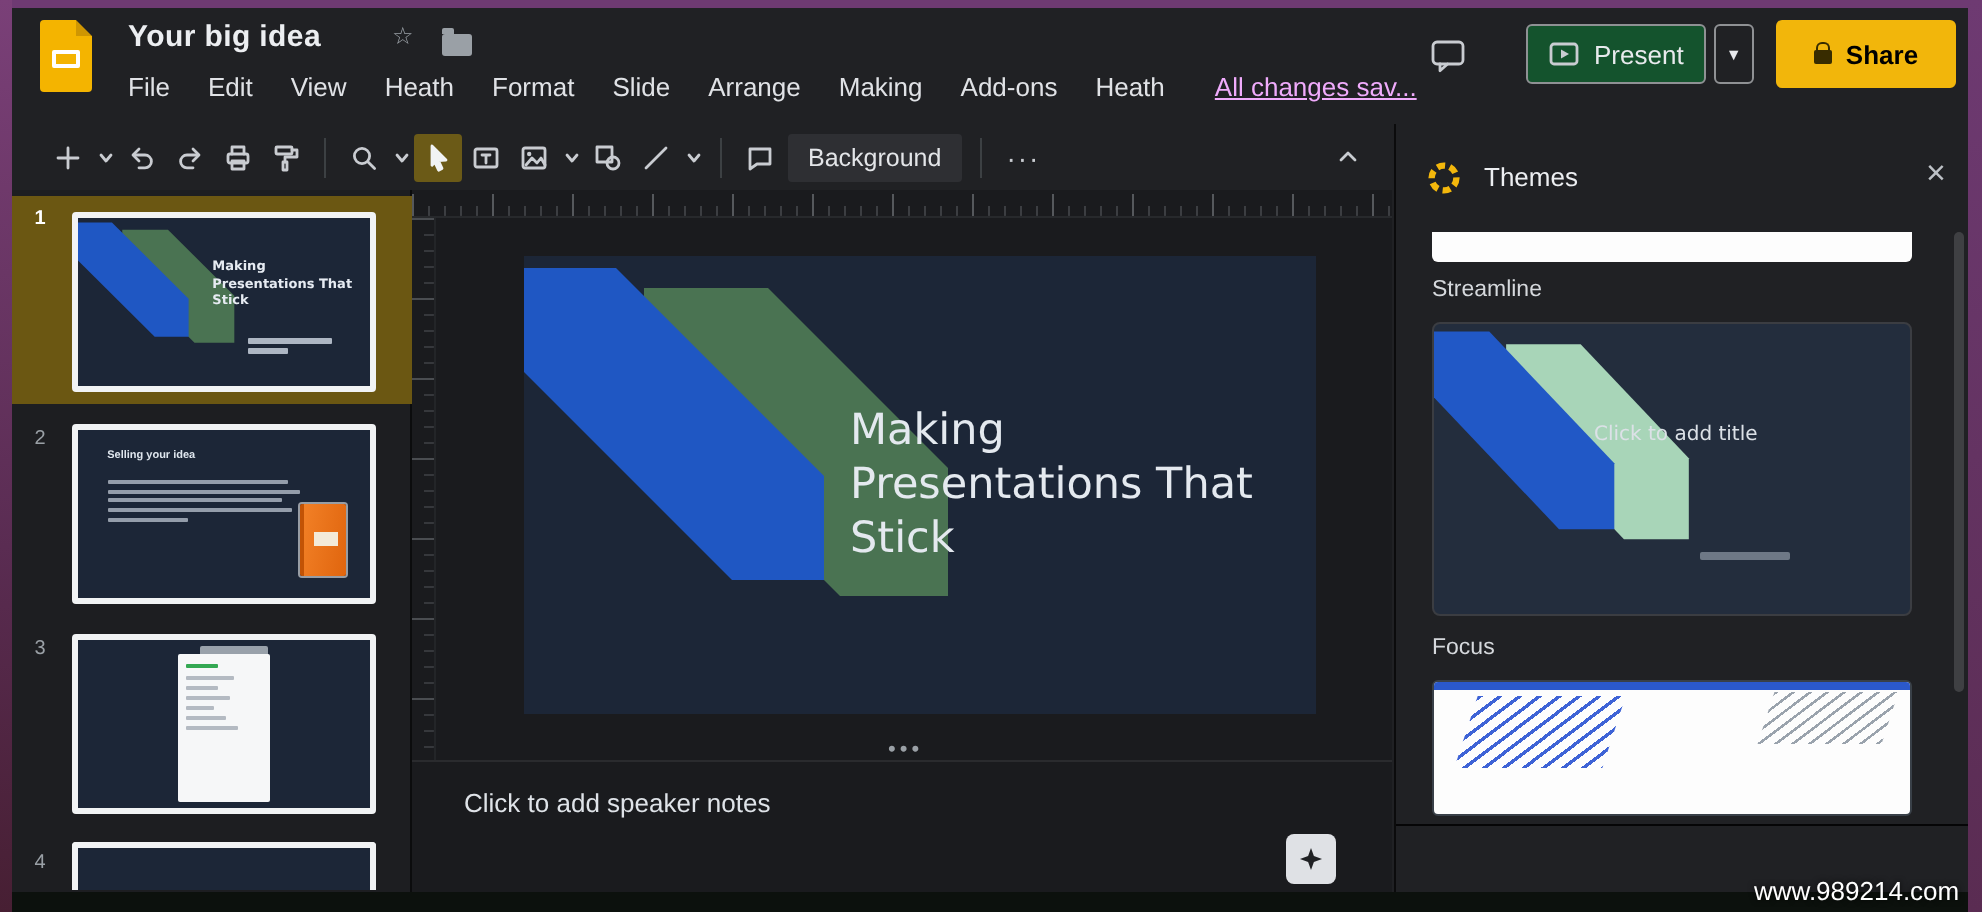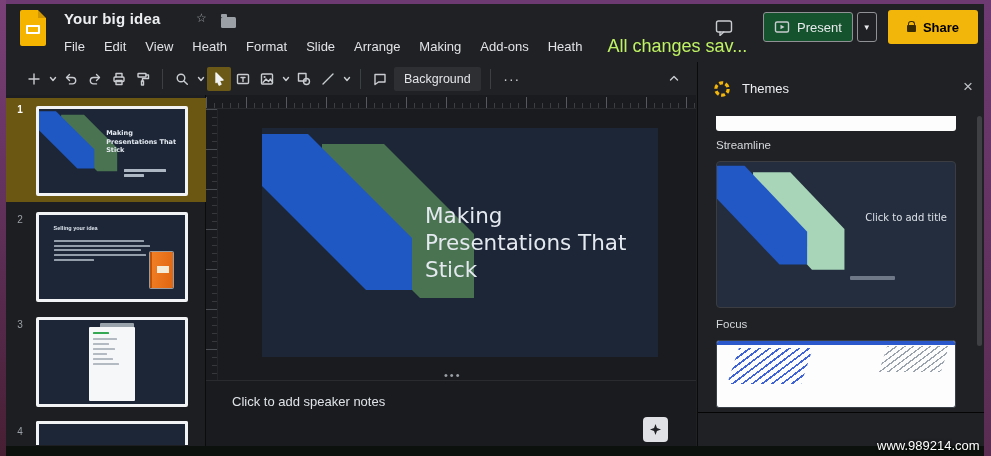--- a/index.html
+++ b/index.html
@@ -20,21 +20,21 @@
       border-style:solid; border-width:0 8px 8px 0; border-color:#202124 #202124 #cf9602 #cf9602; }
   .slides-logo .inner { position:absolute; left:6px; top:15px; width:14px; height:9px;
       border:2px solid #fff; border-radius:1px; }
   .doc-title { left:64px; top:10px; font-size:15px; font-weight:700; letter-spacing:.2px; color:#eceef1; }
   .star { left:196px; top:11px; font-size:12px; color:#9aa0a6; }
   .folder { left:221px; top:17px; width:15px; height:11px; background:#9aa0a6; border-radius:1.5px; }
   .folder:before { content:""; position:absolute; top:-3px; left:0; width:6px; height:3px;
       background:#9aa0a6; border-radius:1px 1px 0 0; }
   .menubar { left:64px; top:36px; display:flex; align-items:center; gap:19px; font-size:13px; color:#e0e2e6; }
   .menubar span { cursor:default; }
-  .save-status { margin-left:6px; color:#bef264; font-size:18px; }
+  .save-status { margin-left:6px; color:#f0abfc; text-decoration:underline; font-size:13px; }
 
   .comment-btn { left:712px; top:16px; width:24px; height:24px; display:flex; align-items:center; justify-content:center; }
   .present-group { left:763px; top:12px; height:30px; display:flex; align-items:center; }
   .present-btn { height:30px; border:1px solid #8f9194; border-radius:3px; padding:0 10px;
       display:flex; align-items:center; gap:7px; font-size:13px; font-weight:500; color:#e8eaed; background:#14532d; }
   .present-caret { height:30px; width:20px; border:1px solid #8f9194; border-radius:3px; margin-left:4px;
       display:flex; align-items:center; justify-content:center; font-size:8px; color:#e8eaed; background:#202124; }
   .share-btn { left:888px; top:10px; width:90px; height:34px; background:#f2b60b; border-radius:3px;
       display:flex; align-items:center; justify-content:center; gap:7px;
       font-size:13px; font-weight:700; color:#000000; }
@@ -109,21 +109,21 @@
   .panel-title { left:742px; top:81px; font-size:13px; font-weight:500; color:#eceef1; }
   .themes-icn { left:712px; top:79px; }
   .panel-close { left:958px; top:77px; width:20px; height:20px; font-size:17px; color:#bdc1c6;
       display:flex; align-items:center; justify-content:center; }
   .prev-sliver { left:716px; top:116px; width:240px; height:15px; background:#fdfdfd; border-radius:0 0 3px 3px; }
   .theme-label { font-size:11.5px; color:#d5d8dc; }
   .lbl-streamline { left:716px; top:139px; }
   .thumb-streamline { left:716px; top:161px; width:240px; height:147px; background:#232d3d;
       border:1px solid #3b3d42; border-radius:4px; overflow:hidden; }
   .thumb-streamline svg.ribbon { position:absolute; left:0; top:0; width:100%; height:100%; }
-  .ts-title { position:absolute; left:80px; top:50px; width:150px; text-align:right;
+  .ts-title { position:absolute; left:80px; top:50px; width:150px; text-align:left;
       font-family:"DejaVu Sans",sans-serif; font-size:10px; color:#dce1e7; }
   .ts-sub { position:absolute; left:133px; top:114px; width:45px; height:4px; background:#97a1ad; opacity:.65; border-radius:1px; }
   .lbl-focus { left:716px; top:318px; }
   .thumb-focus { left:716px; top:340px; width:240px; height:68px; background:#fdfdfd;
       border:1px solid #394048; border-radius:3px; overflow:hidden; }
   .tf-topbar { position:absolute; left:0; top:0; width:100%; height:4px; background:#2b59cc; }
   .tf-hatch-l { position:absolute; left:16px; top:7px; width:74px; height:36px;
       background:repeating-linear-gradient(135deg,#3e63d6 0 2px,transparent 2px 7px); transform:skewX(-18deg); }
   .tf-hatch-r { position:absolute; right:10px; top:5px; width:62px; height:26px;
       background:repeating-linear-gradient(135deg,#9aa3ad 0 1.5px,transparent 1.5px 6px); transform:skewX(-18deg); }

